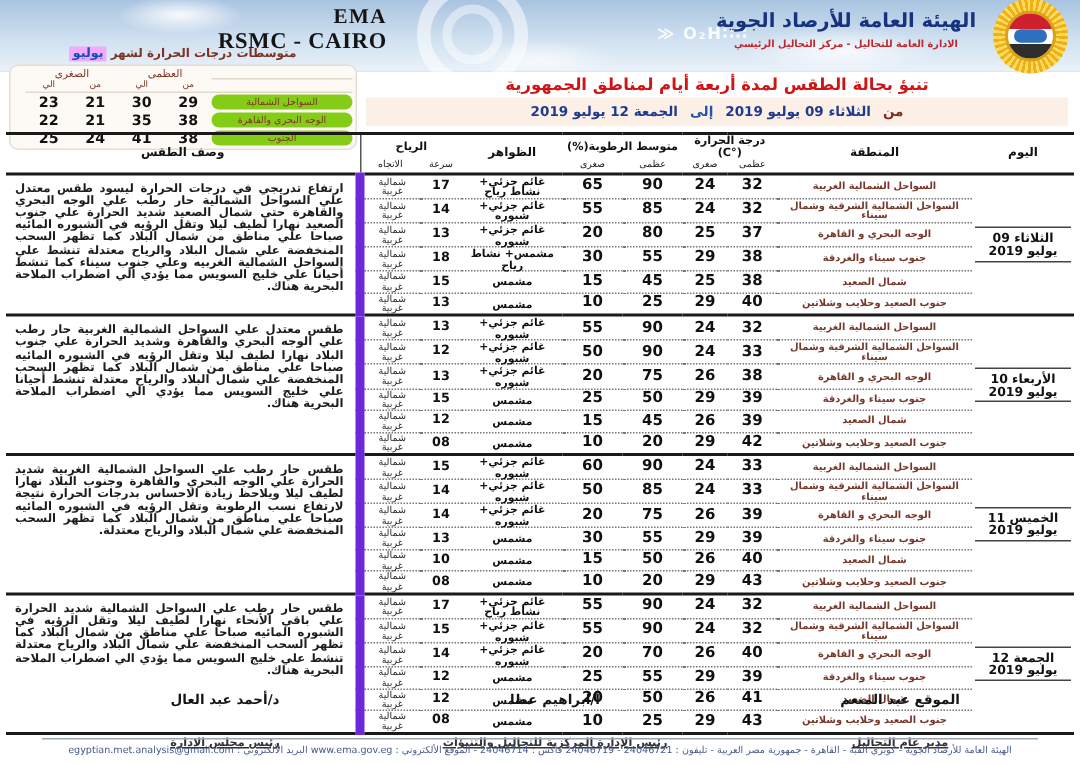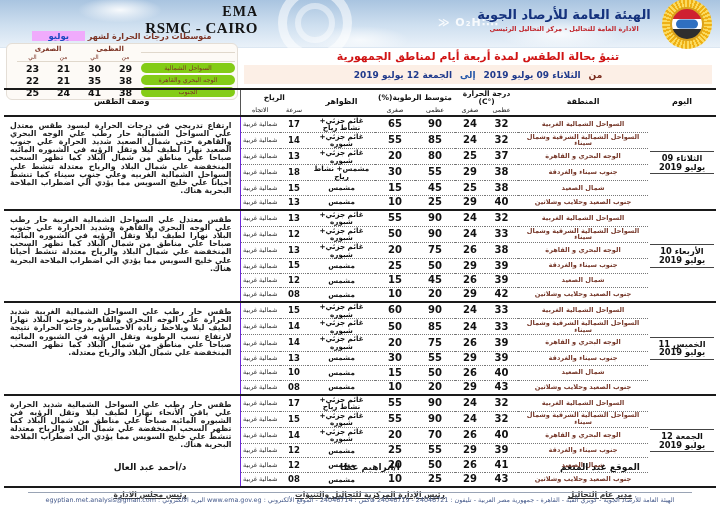--- a/index.html
+++ b/index.html
@@ -34,24 +34,24 @@
   .sun .rays { position:absolute; inset:0; border-radius:50%;
     background:repeating-conic-gradient(#eeb014 0deg 5deg, #fbda5e 5deg 10deg); }
   .sun .disc { position:absolute; inset:8px; border-radius:50%; border:2px solid #d9a21d;
     background:linear-gradient(180deg,#cf2030 0 34%, #ffffff 34% 67%, #2e2e2e 67% 100%); overflow:hidden; }
   .sun .cloud { position:absolute; left:50%; top:50%; width:22px; height:9px; transform:translate(-50%,-50%);
     background:#2f6fc0; border-radius:6px; }
 
   
   .july { position:absolute; left:6px; top:31px; width:232px; direction:rtl; }
   .july-title { font-size:8px; font-weight:bold; color:#7c3324; text-align:center; }
-  .july-title .july-month { color:#1d49c0; background:#f0abfc; padding:0 16px; font-size:8.5px; }
+  .july-title .july-month { color:#1d49c0; background:#f0abfc; padding:0 2px; font-size:8.5px; }
   .july-grid { margin-top:2px; display:grid; grid-template-columns:94px 31px 31px 31px 31px;
     direction:rtl; background:#fdfaf6; border:1px solid #e4ded6; border-radius:6px; padding:1px 2px; }
-  .jg-group { grid-column:span 2; text-align:center; font-size:7px; font-weight:bold; color:#7c3324; }
+  .jg-group { grid-column:span 2; text-align:center; font-size:7px; font-weight:normal; color:#7c3324; }
   .jg-sub { text-align:center; font-size:6px; color:#7c3324; border-bottom:1px solid #e0d8cc; padding-bottom:1px;}
   .jg-blank { border-bottom:1px solid #e0d8cc; }
   .jg-region { font-size:6.4px; color:#7c3324; text-align:center; margin:1px 0;
     background:#84cc16; border-radius:5px; padding:1px 2px; align-self:center; }
   .jg-num { font-size:9.5px; font-weight:bold; color:#111; text-align:center; align-self:center; }
 
   
   .main-title { position:absolute; left:244px; top:50px; width:468px; text-align:center;
     color:#d01414; font-weight:bold; font-size:11px; }
   .date-strip { position:absolute; left:244px; top:65px; width:468px; height:19px;
@@ -77,21 +77,21 @@
   .fc tr.r-dot td { border-bottom:1px dotted #777; }
   .fc tr.r-end td { border-bottom:2px solid #1a1a1a; }
   .cell-region { font-size:6.6px; color:#77392b; font-weight:bold; }
   .cell-num { font-size:10px; font-weight:bold; color:#101010; }
   .cell-phen { font-size:7.2px; font-weight:bold; color:#101010; }
   .cell-speed { font-size:8.5px; font-weight:bold; color:#101010; }
   .cell-dir { font-size:6.4px; color:#222; }
   .cell-day { border-bottom:2px solid #1a1a1a !important; }
   .day-label { display:inline-block; font-size:8.3px; font-weight:bold; color:#111;
     border-top:1px solid #444; border-bottom:1px solid #444; padding:2px 3px; }
-  .cell-desc { border-bottom:2px solid #1a1a1a !important; border-right:1px solid #6d28d9;
+  .cell-desc { border-bottom:2px solid #1a1a1a !important; border-right:6px solid #6d28d9;
     vertical-align:top !important; text-align:right !important; padding:5px 8px 0 6px !important;
     font-size:7.8px; font-weight:600; color:#1c1c1c; line-height:1.95; text-align:justify !important; }
   .desc-h { border-right:1px solid #555; }
 
   
   .sig { position:absolute; top:462px; text-align:center; direction:rtl; }
   .sig .nm { font-size:9px; font-weight:bold; color:#141414; }
   .sig .tt { font-size:7.5px; font-weight:bold; color:#333; margin-top:18px;text-decoration:underline; }
   .sig-right { right:40px; width:160px; }
   .sig-center { left:280px; width:180px; }

